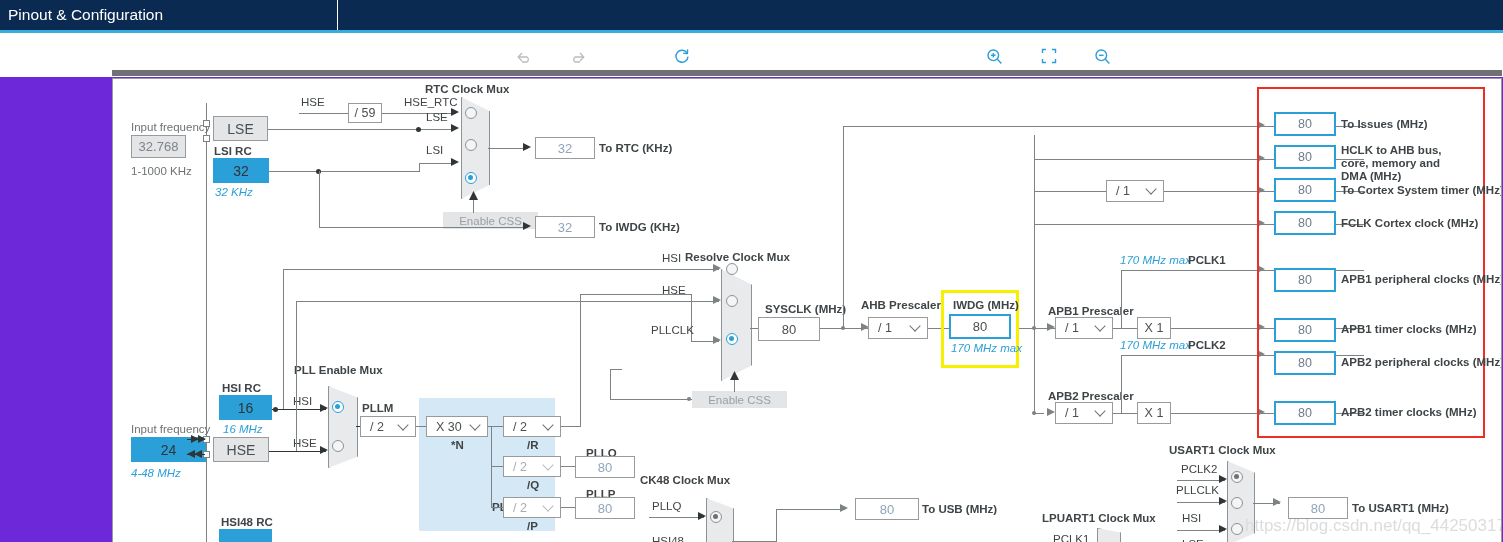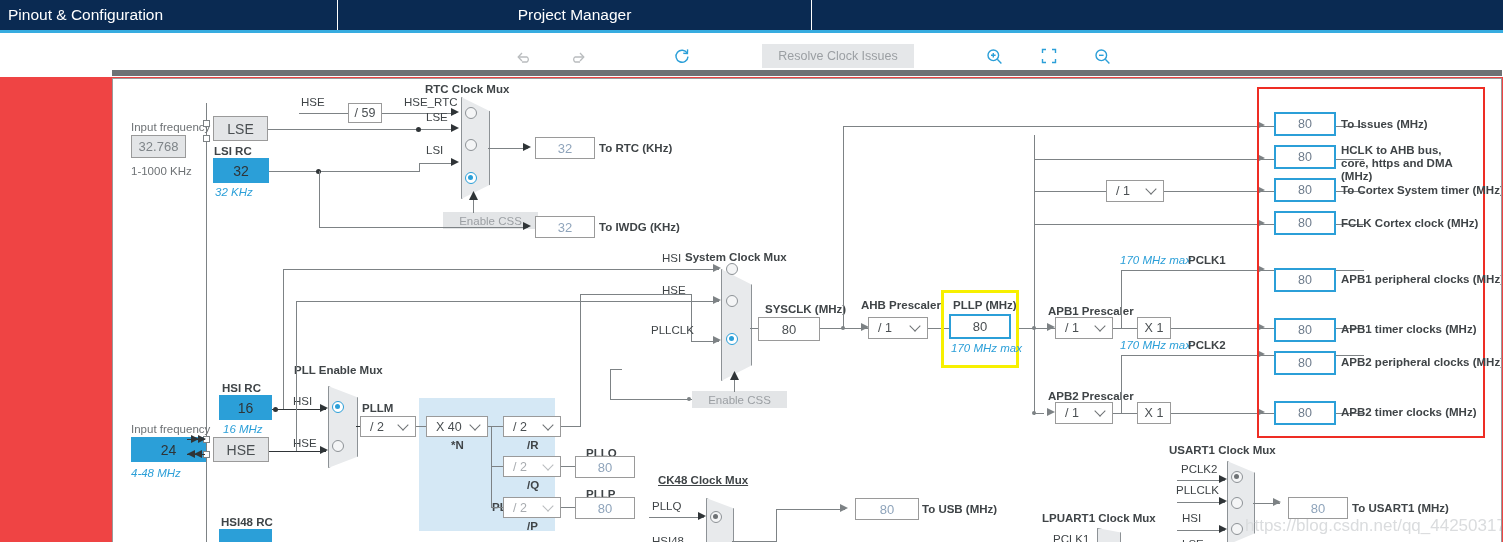--- a/index.html
+++ b/index.html
@@ -1,17 +1,17 @@
 <!DOCTYPE html>
 <html><head>
 <meta charset="utf-8">
 <style>
   html,body{margin:0;padding:0;background:#fff;}
   body{width:1503px;height:542px;overflow:hidden;font-family:"Liberation Sans",sans-serif;}
-  #root{position:relative;width:1503px;height:542px;background:#ef4444;}
+  #root{position:relative;width:1503px;height:542px;background:#6d28d9;}
 
   
   .tabbar{position:absolute;left:0;top:0;width:1503px;height:30px;background:#0a2a52;display:flex;}
   .tab{height:30px;display:flex;align-items:center;justify-content:center;color:#fff;
        font-size:15.5px;border-right:1px solid #fff;box-sizing:border-box;}
   .tab.dark{background:#0a2a52;}
   .tab.active{background:#37ace0;}
   .tab.t1{width:338px;justify-content:flex-start;padding-left:8px;}
   .tab.t2{width:474px;}
   .tab.t3{width:474px;}
@@ -107,21 +107,20 @@
   
   .wm{position:absolute;color:#dadcde;font-size:17px;white-space:nowrap;}
 </style>
 </head>
 <body>
 
 <div id="root">
 
   <div class="tabbar">
     <div class="tab dark t1">Pinout &amp; Configuration</div>
-    <div class="tab dark t3">Project Manager</div>
     <div class="tab dark t4"></div>
   </div>
   <div class="tabstrip"></div>
 
   <div class="toolbar"></div>
 
   <div class="tb-icon" style="left:511px;">
     <svg width="17" height="15" viewBox="0 0 17 15" fill="none" stroke="#b9bcbe" stroke-width="1.3">
       <path d="M3 8 H11 A3 3 0 0 1 11 13 H6"></path>
         <path d="M6 4 L2.2 8 L6 12"></path>
@@ -133,21 +132,20 @@
         <path d="M11 4 L14.8 8 L11 12"></path>
     </svg>
   </div>
   <div class="tb-icon" style="left:669px;">
     <svg width="18" height="18" viewBox="0 0 18 18" fill="none" stroke="#2b9fd8" stroke-width="1.4">
       <path d="M14.2 6.2 A6 6 0 1 0 15 9.6"></path>
         <path d="M14.6 2.4 L14.4 6.6 L10.3 6.2"></path>
     </svg>
   </div>
 
-  <button class="tb-btn" style="left:762px;width:152px;">Resolve Clock Issues</button>
 
   <div class="tb-icon" style="left:981px;">
     <svg width="17" height="17" viewBox="0 0 17 17" fill="none" stroke="#2b9fd8" stroke-width="1.4">
       <circle cx="7.3" cy="7.3" r="5.3"></circle>
         <path d="M11.3 11.3 L15.4 15.4"></path>
       <path d="M5 7.3 H9.6 M7.3 5 V9.6"></path>
     </svg>
   </div>
   <div class="tb-icon" style="left:1036px;">
     <svg width="16" height="16" viewBox="0 0 16 16" fill="none" stroke="#2b9fd8" stroke-width="1.4">
@@ -269,21 +267,21 @@
     <div class="lbl dark" style="left:379px;top:422px;">PLL</div>
 
     <div class="lbl dark" style="left:249px;top:323px;">PLLM</div>
     <div class="sel" style="left:247px;top:337px;width:56px;height:21px;">
       <span>/ 2</span>
       <span class="chev"></span>
     </div>
     <div class="ln h" style="left:303px;top:347px;width:12px;"></div>
 
     <div class="sel" style="left:313px;top:337px;width:62px;height:21px;">
-      <span>X 40</span>
+      <span>X 30</span>
       <span class="chev"></span>
     </div>
     <div class="lbl dark" style="left:338px;top:360px;">*N</div>
 
     <div class="ln h" style="left:375px;top:347px;width:16px;"></div>
     <div class="ln v" style="left:378px;top:347px;height:81px;"></div>
     <div class="ln h" style="left:378px;top:387px;width:13px;"></div>
     <div class="ln h" style="left:378px;top:428px;width:13px;"></div>
 
     <div class="sel" style="left:390px;top:337px;width:58px;height:21px;">
@@ -320,21 +318,21 @@
     <div class="box ghost" style="left:462px;top:418px;width:60px;height:22px;">80</div>
 
     <div class="ln v" style="left:170px;top:190px;height:140px;"></div>
     <div class="ln h" style="left:170px;top:190px;width:436px;"></div>
     <div class="arw gray" style="left:600px;top:185px;"></div>
 
     <div class="ln v" style="left:183px;top:222px;height:150px;"></div>
     <div class="ln h" style="left:183px;top:222px;width:423px;"></div>
     <div class="arw gray" style="left:600px;top:217px;"></div>
 
-    <div class="lbl dark" style="left:572px;top:172px;">System Clock Mux</div>
+    <div class="lbl dark" style="left:572px;top:172px;">Resolve Clock Mux</div>
     <div class="lbl sig" style="left:549px;top:173px;">HSI</div>
     <div class="lbl sig" style="left:549px;top:205px;">HSE</div>
     <div class="lbl sig" style="left:538px;top:245px;">PLLCLK</div>
 
     <div class="mux down" style="left:608px;top:190px;width:29px;height:110px;"></div>
     <div class="rad" style="left:613px;top:184px;"></div>
     <div class="rad" style="left:613px;top:216px;"></div>
     <div class="rad on" style="left:613px;top:254px;"></div>
 
     <div class="css" style="left:579px;top:312px;width:79px;">Enable CSS</div>
@@ -362,21 +360,21 @@
 
     <div class="lbl dark" style="left:748px;top:220px;">AHB Prescaler</div>
     <div class="sel" style="left:755px;top:238px;width:60px;height:22px;">
       <span>/ 1</span>
       <span class="chev"></span>
     </div>
     <div class="ln h" style="left:815px;top:249px;width:38px;"></div>
     <div class="arw gray" style="left:846px;top:244px;"></div>
 
     <div class="yelbox" style="left:828px;top:211px;width:78px;height:78px;"></div>
-    <div class="lbl dark" style="left:840px;top:220px;">PLLP (MHz)</div>
+    <div class="lbl dark" style="left:840px;top:220px;">IWDG (MHz)</div>
     <div class="box hclk" style="left:836px;top:235px;width:62px;height:25px;">80</div>
     <div class="lbl blue" style="left:838px;top:263px;">170 MHz max</div>
 
     <div class="ln h" style="left:906px;top:249px;width:36px;"></div>
     <div class="dot gray" style="left:919px;top:247px;width:4px;height:4px;"></div>
     <div class="arw gray" style="left:934px;top:244px;"></div>
 
     <div class="ln v" style="left:921px;top:56px;height:280px;"></div>
     <div class="ln h" style="left:921px;top:80px;width:330px;"></div>
     <div class="arw gray" style="left:1144px;top:75px;"></div>
@@ -425,41 +423,41 @@
     <div class="vbox" style="left:1024px;top:323px;width:34px;height:22px;">X 1</div>
     <div class="ln h" style="left:1058px;top:334px;width:193px;"></div>
     <div class="arw gray" style="left:1144px;top:329px;"></div>
 
     <div class="redbox" style="left:1144px;top:8px;width:228px;height:351px;"></div>
 
     <div class="box out" style="left:1161px;top:33px;width:62px;height:24px;">80</div>
     <div class="lbl dark" style="left:1228px;top:39px;">To Issues (MHz)</div>
 
     <div class="box out" style="left:1161px;top:66px;width:62px;height:24px;">80</div>
-    <div class="lbl dark" style="left:1228px;top:65px;width:124px;white-space:normal;">HCLK to AHB bus, core, https and DMA (MHz)</div>
+    <div class="lbl dark" style="left:1228px;top:65px;width:124px;white-space:normal;">HCLK to AHB bus, core, memory and DMA (MHz)</div>
 
     <div class="box out" style="left:1161px;top:99px;width:62px;height:24px;">80</div>
     <div class="lbl dark" style="left:1228px;top:105px;">To Cortex  System timer (MHz)</div>
 
     <div class="box out" style="left:1161px;top:132px;width:62px;height:24px;">80</div>
     <div class="lbl dark" style="left:1228px;top:138px;">FCLK Cortex clock (MHz)</div>
 
     <div class="box out" style="left:1161px;top:189px;width:62px;height:24px;">80</div>
     <div class="lbl dark" style="left:1228px;top:194px;">APB1 peripheral clocks (MHz)</div>
 
     <div class="box out" style="left:1161px;top:239px;width:62px;height:24px;">80</div>
     <div class="lbl dark" style="left:1228px;top:244px;">APB1 timer clocks (MHz)</div>
 
     <div class="box out" style="left:1161px;top:272px;width:62px;height:24px;">80</div>
     <div class="lbl dark" style="left:1228px;top:277px;">APB2 peripheral clocks (MHz)</div>
 
     <div class="box out" style="left:1161px;top:322px;width:62px;height:24px;">80</div>
     <div class="lbl dark" style="left:1228px;top:327px;">APB2 timer clocks (MHz)</div>
 
-    <div class="lbl dark" style="left:545px;top:395px;text-decoration:underline;">CK48 Clock Mux</div>
+    <div class="lbl dark" style="left:527px;top:395px;">CK48 Clock Mux</div>
     <div class="lbl sig" style="left:539px;top:421px;">PLLQ</div>
     <div class="ln h" style="left:536px;top:438px;width:55px;"></div>
     <div class="arw" style="left:585px;top:433px;"></div>
     <div class="lbl sig" style="left:539px;top:456px;">HSI48</div>
 
     <div class="mux flat" style="left:593px;top:419px;width:26px;height:50px;"></div>
     <div class="rad ongray" style="left:597px;top:432px;"></div>
 
     <div class="ln h" style="left:619px;top:462px;width:45px;"></div>
     <div class="ln v" style="left:663px;top:430px;height:33px;"></div>

